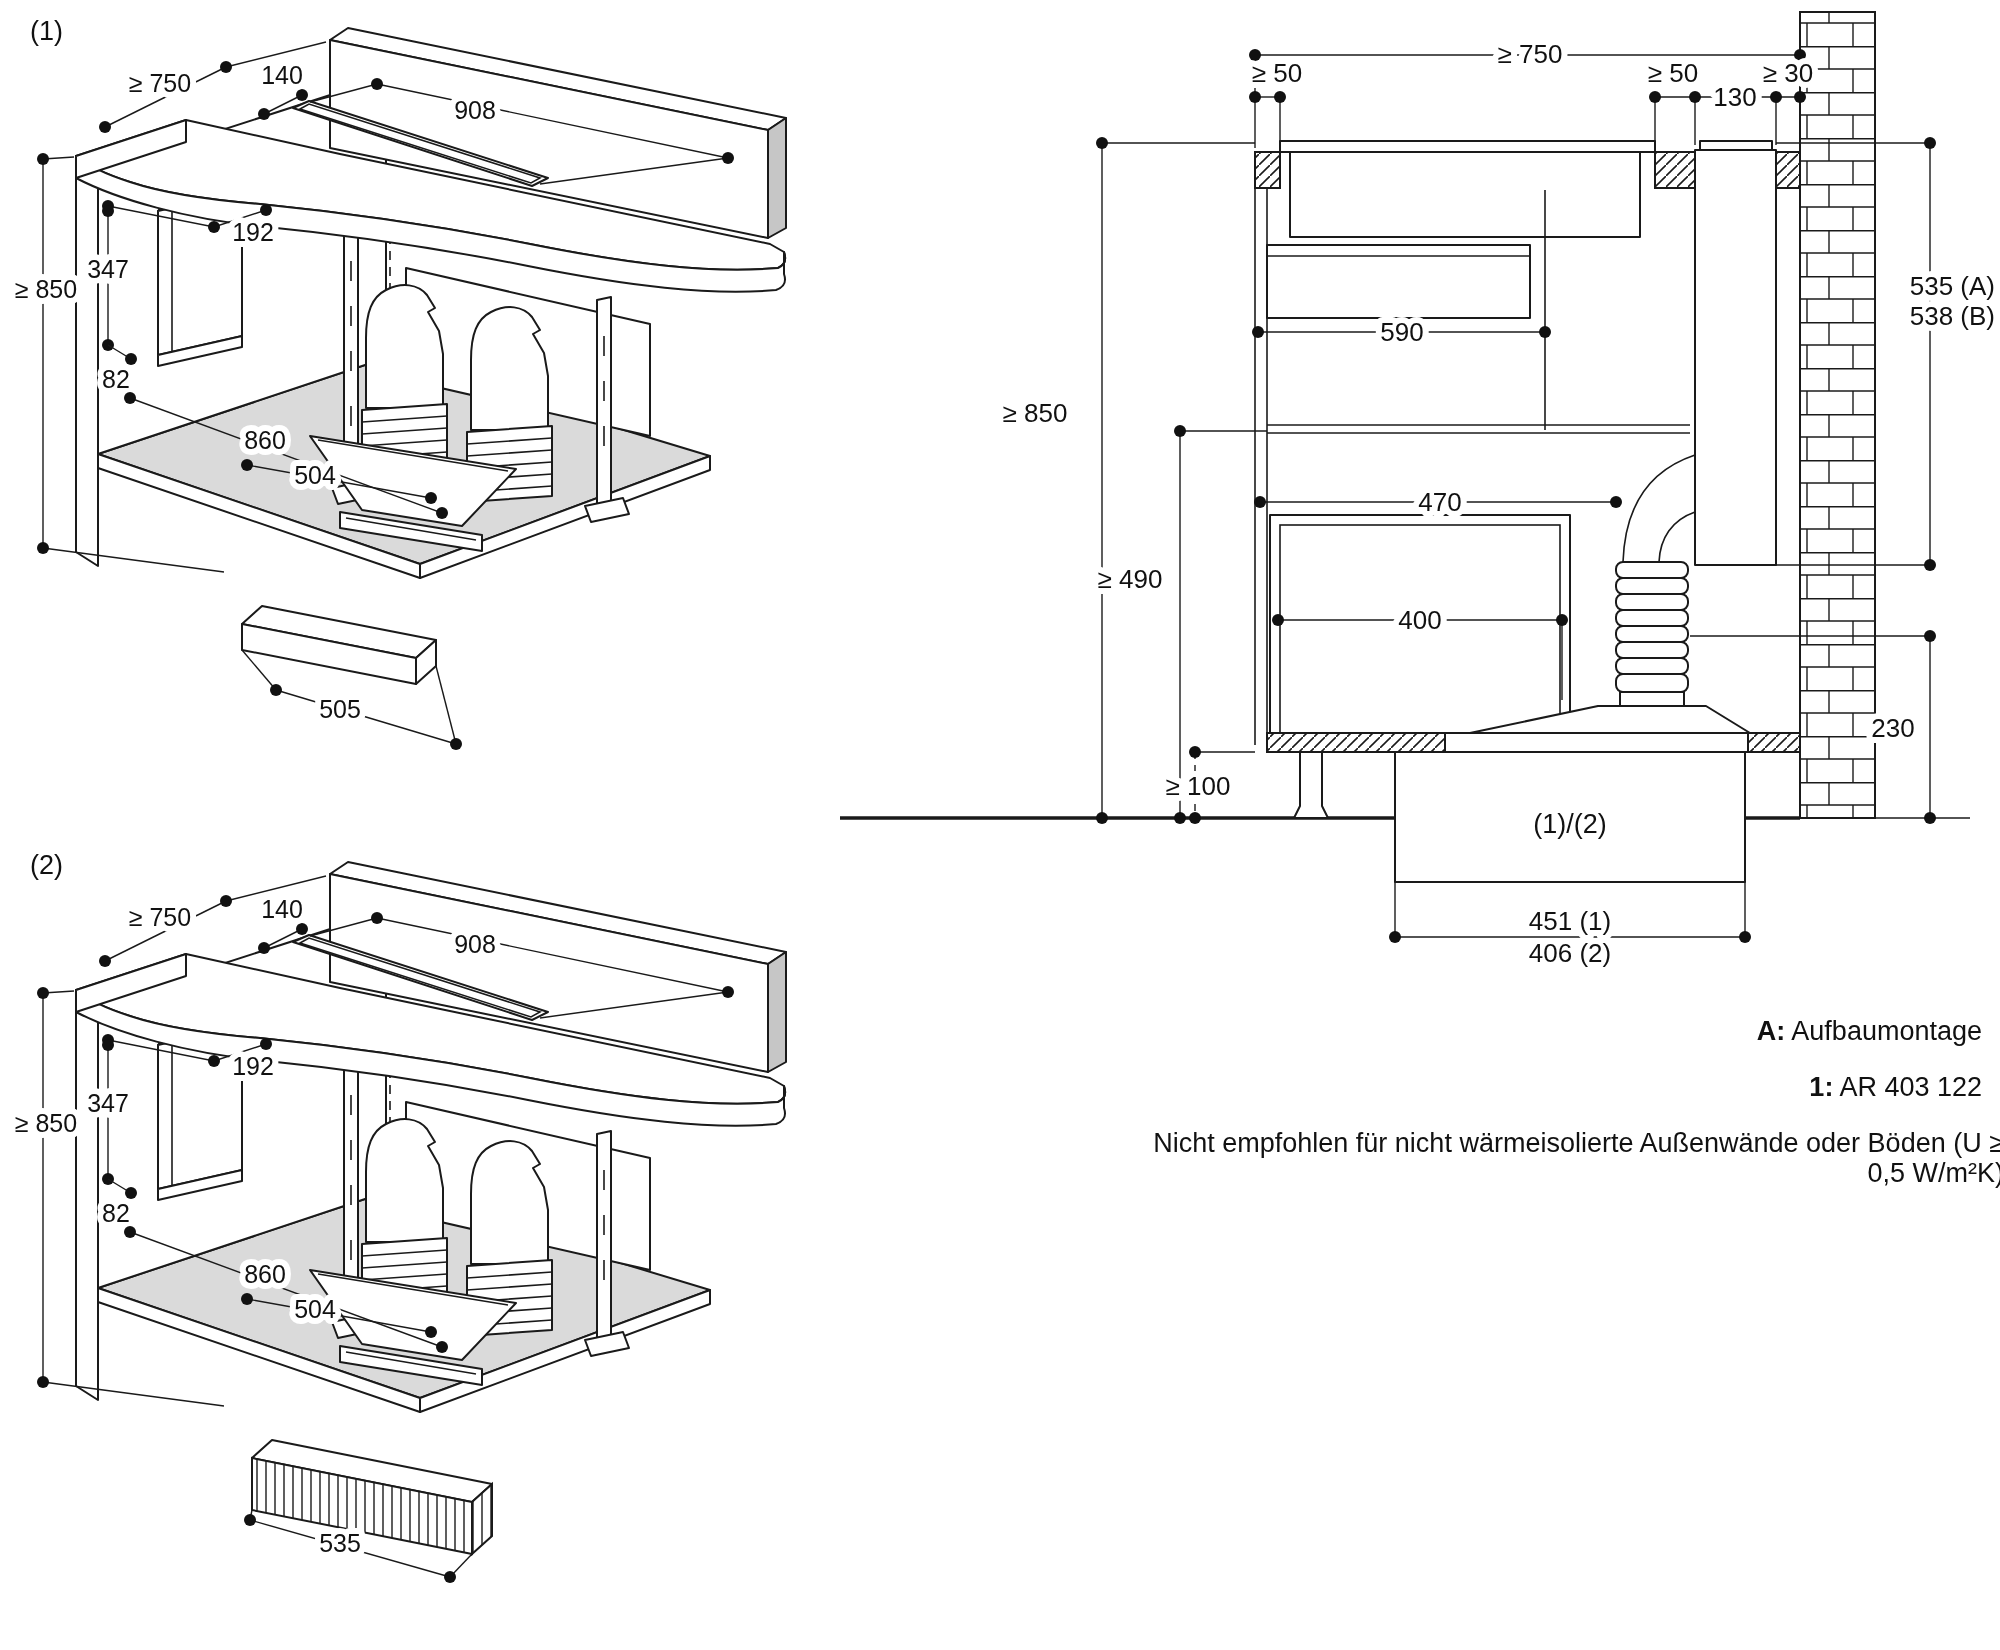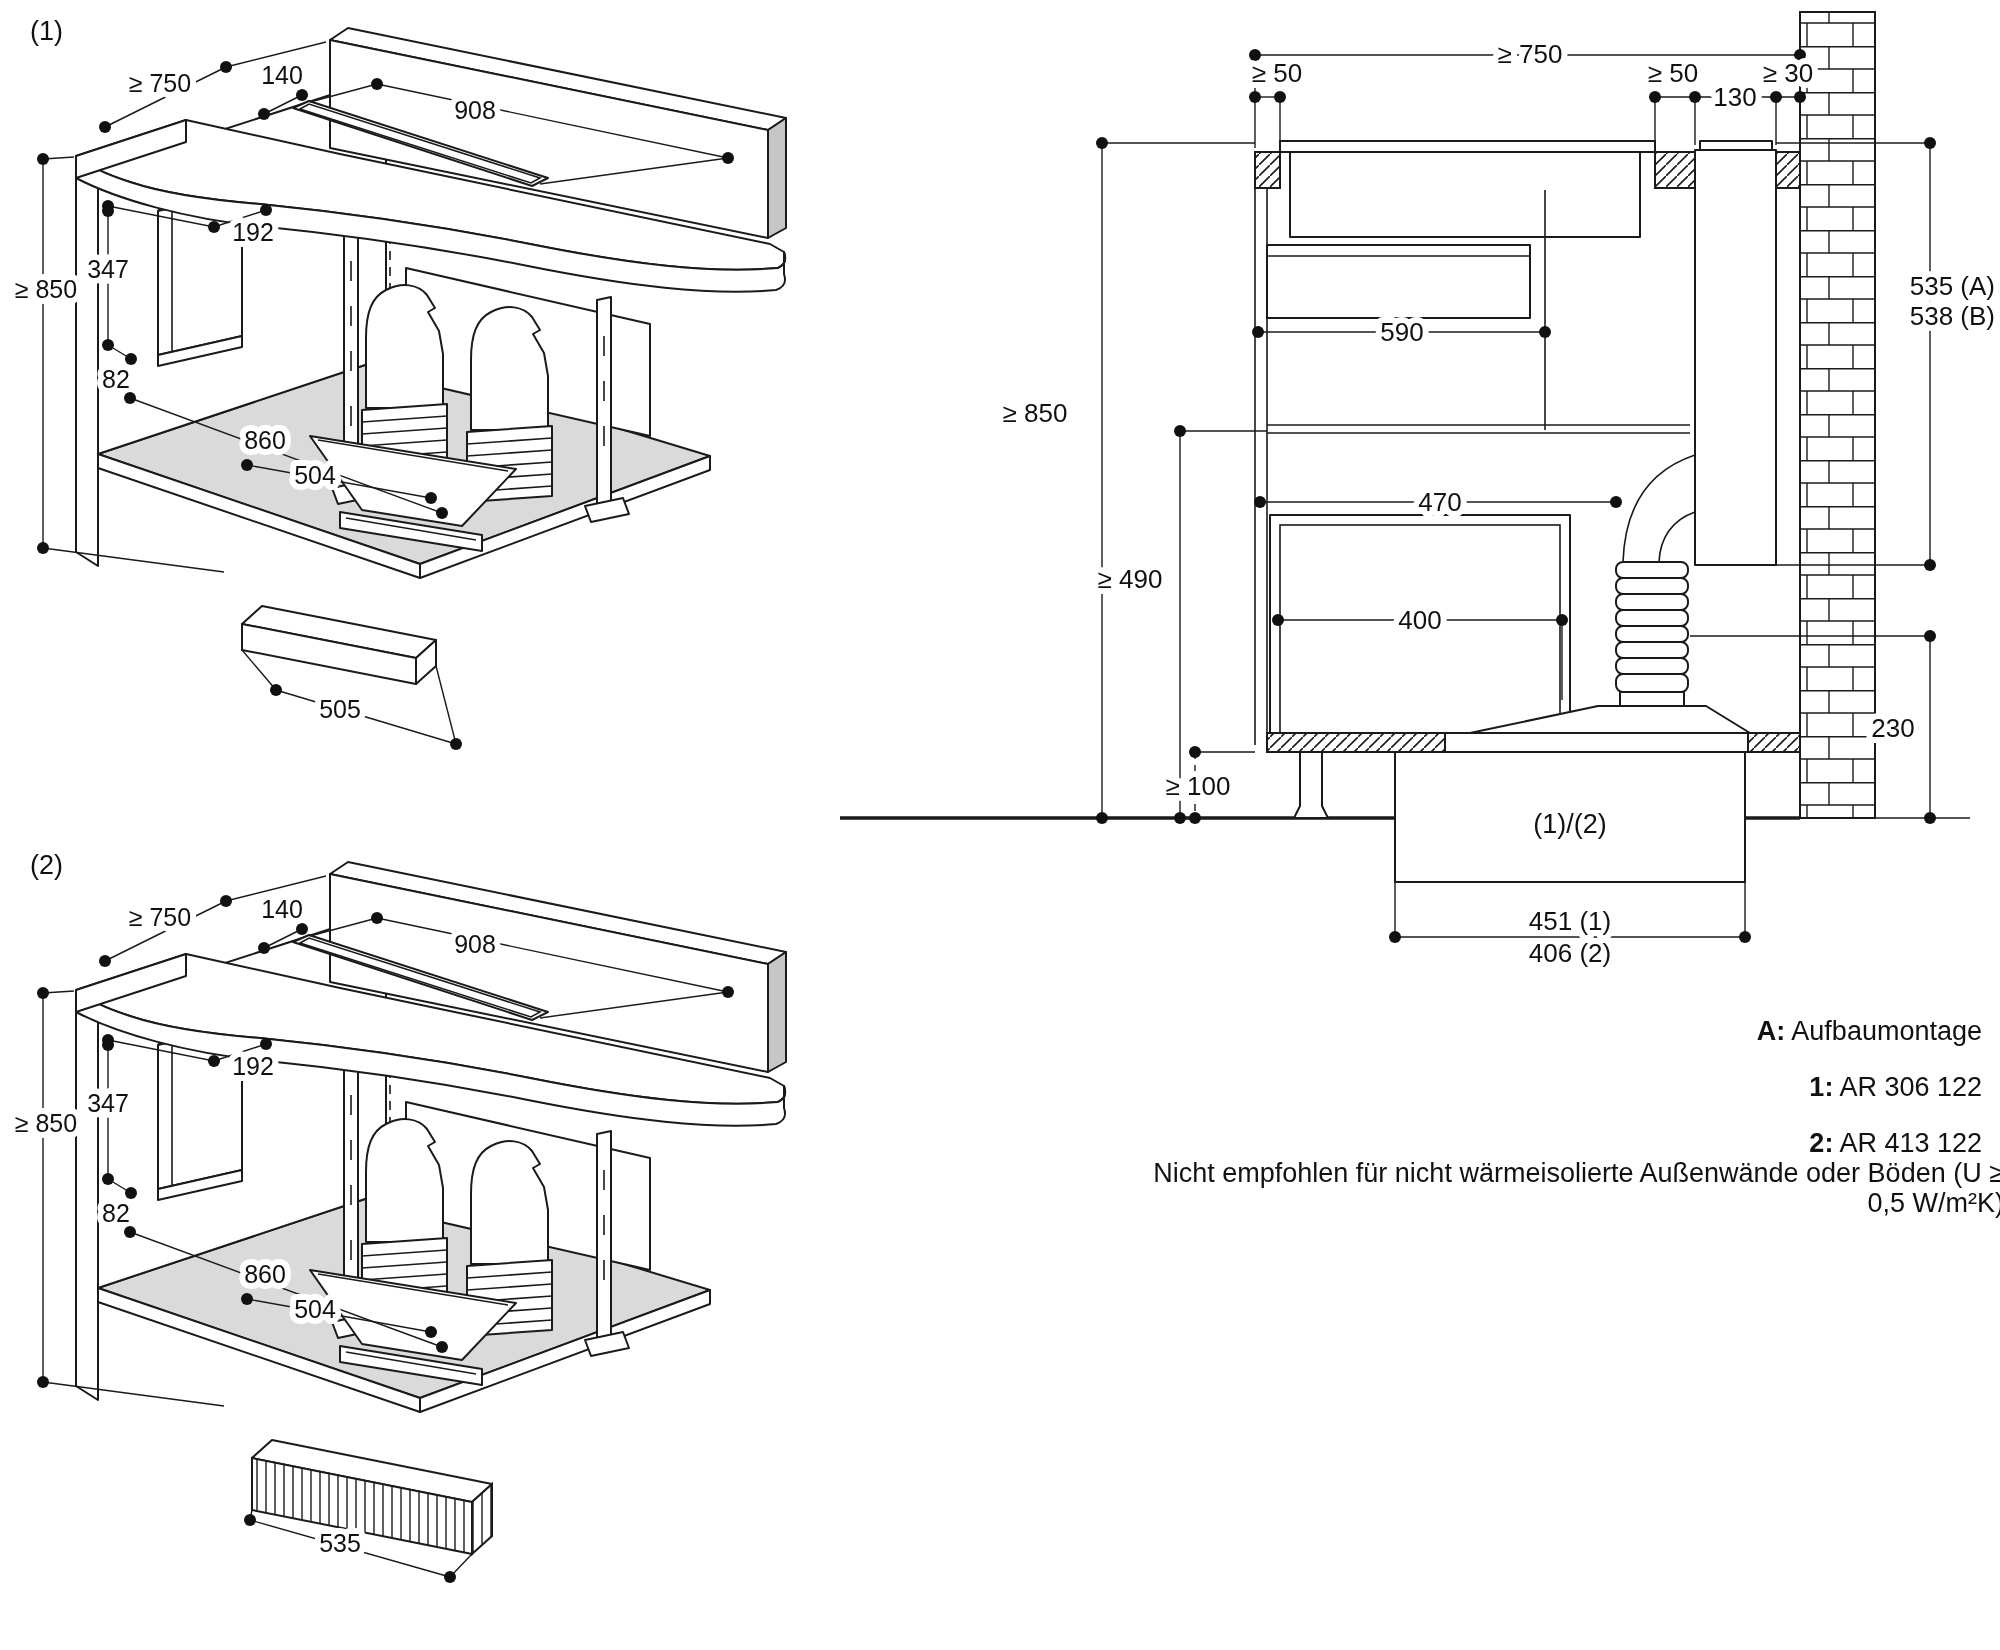--- a/index.html
+++ b/index.html
@@ -442,21 +442,20 @@
     <circle class="dot" cx="565" cy="937" r="6"></circle>
         <circle class="dot" cx="915" cy="937" r="6"></circle>
     <text class="dimtxt halo" x="740" y="930" style="font-size:26px">451 (1)</text>
     <text class="dimtxt halo" x="740" y="962" style="font-size:26px">406 (2)</text>
   </g>
 </svg>
 
 <div class="notes">
   <div class="row"><b>A:</b> <span>Aufbaumontage</span></div>
   <div class="sp"></div>
-  <div class="row"><b>1:</b> <span>AR 306 122</span></div>
+  <div class="row"><b>1:</b> <span>AR 403 122</span></div>
   <div class="sp"></div>
-  <div class="row"><b>2:</b> <span>AR 413 122</span></div>
   <div class="ind">Nicht empfohlen für nicht wärmeisolierte Außenwände oder Böden (U ≥</div>
   <div class="ind">0,5 W/m²K)</div>
   <div class="sp"></div>
 </div>
 
 </div>
 
 </body></html>

